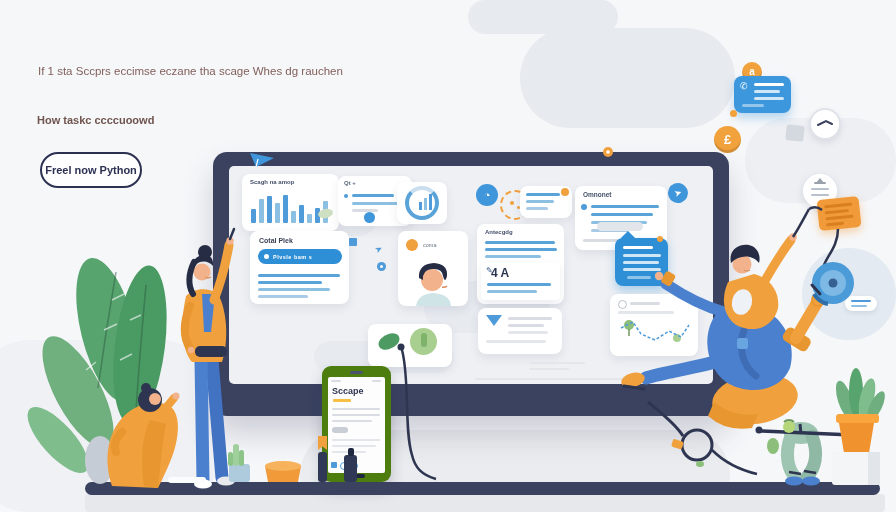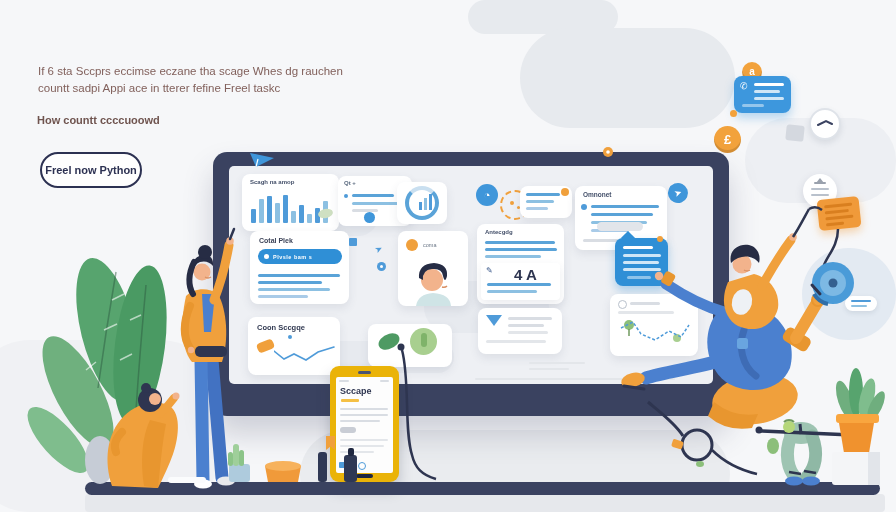--- a/index.html
+++ b/index.html
@@ -35,21 +35,21 @@
             font-size:5.5px;font-weight:bold;padding:0 6px;letter-spacing:.5px}
   .pill-btn .dot{width:5px;height:5px;border-radius:50%;background:#fff;flex:0 0 auto}
   .donut{position:absolute;width:26px;height:26px;border-radius:50%;border:4px solid #5aa3d8;border-top-color:#c9dff0}
   .bluec{position:absolute;border-radius:50%;background:#3f96da;color:#fff;text-align:center}
   .dashc{position:absolute;border-radius:50%;border:2px dashed #f0a03c}
   .bubble{position:absolute;background:#2f8fd6;border-radius:8px;box-shadow:0 5px 10px rgba(47,143,214,.35)}
   .bubble:before{content:"";position:absolute;left:8px;top:-5px;width:10px;height:10px;background:#2f8fd6;transform:rotate(45deg)}
   .wln{position:absolute;height:3px;border-radius:2px;background:#cfe6f7}
   .wln.b{background:#fff}
   
-  .phone{position:absolute;left:330px;top:366px;width:69px;height:116px;background:#eab308;border-radius:9px;
+  .phone{position:absolute;left:322px;top:366px;width:69px;height:116px;background:#4d7c0f;border-radius:9px;
          box-shadow:0 8px 14px rgba(40,48,75,.25)}
   .pscreen{position:absolute;left:6px;top:11px;width:57px;height:96px;background:#fdfdfd;border-radius:2px;overflow:hidden}
   .p-title{position:absolute;left:4px;top:9px;font-size:9px;font-weight:bold;color:#2e3550}
   .notch{position:absolute;left:28px;top:5px;width:13px;height:3px;border-radius:2px;background:#4a5472}
   .homebar{position:absolute;left:26px;top:108px;width:17px;height:4px;border-radius:2px;background:#1f2740}
   .bookmark{position:absolute;left:-4px;top:70px;width:9px;height:14px;background:#f0a03c;
             clip-path:polygon(0 0,100% 0,100% 100%,50% 75%,0 100%)}
   
   .coin{position:absolute;border-radius:50%;background:#f2a23c;color:#fff;font-weight:bold;text-align:center;
         box-shadow:inset 0 -3px 0 rgba(0,0,0,.12)}
@@ -72,24 +72,23 @@
 
   <div class="blob" style="left:468px;top:0;width:150px;height:34px;border-radius:17px"></div>
   <div class="blob" style="left:520px;top:28px;width:215px;height:100px;border-radius:52px"></div>
   <div class="blob" style="left:745px;top:118px;width:151px;height:85px;border-radius:42px;background:#edeff3"></div>
   <div class="blob" style="left:802px;top:248px;width:94px;height:92px;border-radius:46px;background:#e3eaf2"></div>
   <div class="blob" style="left:-30px;top:340px;width:250px;height:172px;border-radius:60px;background:#f0f1f4"></div>
   <div class="blob" style="left:300px;top:430px;width:430px;height:90px;border-radius:45px;background:#eaecef"></div>
   <div class="blob" style="left:85px;top:494px;width:800px;height:18px;border-radius:4px;background:#e6e8ec"></div>
 
   <div class="h-sub">
-    <div>If 6 sta Sccprs eccimse eczane tha scage Whes dg rauchen</div>
-    <div>countt sadpi Appi ace in tterer fefine Freel taskc</div>
-  </div>
-  <div class="h-tag">How countt ccccuoowd</div>
+    <div>If 1 sta Sccprs eccimse eczane tha scage Whes dg rauchen</div>
+  </div>
+  <div class="h-tag">How taskc ccccuoowd</div>
   <div class="h-cta">Freel now Python</div>
 
 
   <div class="coin" style="left:742px;top:62px;width:20px;height:20px;font-size:10px;line-height:20px">a</div>
   <div class="notif">
     <span style="position:absolute;left:6px;top:5px;color:#fff;font-size:9px">✆</span>
     <span class="wln b" style="left:20px;top:7px;width:30px"></span>
     <span class="wln" style="left:20px;top:14px;width:26px"></span>
     <span class="wln" style="left:20px;top:21px;width:30px"></span>
     <span class="wln" style="left:8px;top:28px;width:22px;opacity:.6"></span>
@@ -205,42 +204,34 @@
         </svg>
       </div>
 
       <div class="card" style="left:248px;top:58px;width:87px;height:80px">
         <div class="ttl" style="left:8px;top:5px;font-size:6px">Antecgdg</div>
         <span class="ln" style="left:8px;top:17px;width:70px"></span>
         <span class="ln" style="left:8px;top:24px;width:72px"></span>
         <span class="ln lt" style="left:8px;top:31px;width:56px"></span>
         <div class="card" style="left:4px;top:39px;width:79px;height:37px;border-radius:4px">
           <span style="position:absolute;left:5px;top:3px;font-size:8px;color:#3c5a8c">✎</span>
-          <span class="ttl" style="left:33px;top:3px;font-size:15px;color:#2e3550">4 A</span>
+          <span class="ttl" style="left:10px;top:3px;font-size:12px;color:#2e3550">4 A</span>
           <span class="ln" style="left:6px;top:20px;width:64px"></span>
           <span class="ln lt" style="left:6px;top:27px;width:50px"></span>
         </div>
       </div>
 
       <div class="bubble" style="left:386px;top:72px;width:53px;height:48px">
         <span class="wln b" style="left:8px;top:8px;width:30px"></span>
         <span class="wln" style="left:8px;top:16px;width:38px"></span>
         <span class="wln" style="left:8px;top:23px;width:36px"></span>
         <span class="wln" style="left:8px;top:30px;width:38px"></span>
         <span class="wln" style="left:12px;top:38px;width:24px;opacity:.6"></span>
       </div>
 
-      <div class="card" style="left:19px;top:151px;width:92px;height:58px">
-        <div class="ttl" style="left:9px;top:6px;font-size:7.5px;color:#323a52">Coon Sccgqe</div>
-        <span class="abs" style="left:9px;top:24px;width:17px;height:10px;border-radius:4px;background:#f0a03c;transform:rotate(-22deg)"></span>
-        <svg width="62" height="24" viewBox="0 0 62 24" style="position:absolute;left:26px;top:26px">
-          <path d="M0 8 L10 16 L20 11 L32 17 L44 9 L60 4" stroke="#4f9bd9" stroke-width="1.6" fill="none" stroke-linecap="round"></path>
-        </svg>
-        <span class="abs" style="left:40px;top:18px;width:4px;height:4px;border-radius:50%;background:#4f9bd9"></span>
-      </div>
 
       <div class="card" style="left:139px;top:158px;width:84px;height:43px">
         <span class="abs" style="left:10px;top:10px;width:22px;height:15px;border-radius:60% 40% 60% 40%;background:#4e9a63;transform:rotate(-15deg)"></span>
         <span class="abs" style="left:42px;top:4px;width:27px;height:27px;border-radius:50%;background:#a8cf8f">
           <span style="position:absolute;left:11px;top:5px;width:6px;height:14px;border-radius:3px;background:#7fb36a"></span>
         </span>
       </div>
 
       <div class="card" style="left:249px;top:142px;width:84px;height:46px">
         <span style="position:absolute;left:8px;top:7px;width:0;height:0;border-left:8px solid transparent;border-right:8px solid transparent;border-top:11px solid #4f9bd9"></span>

